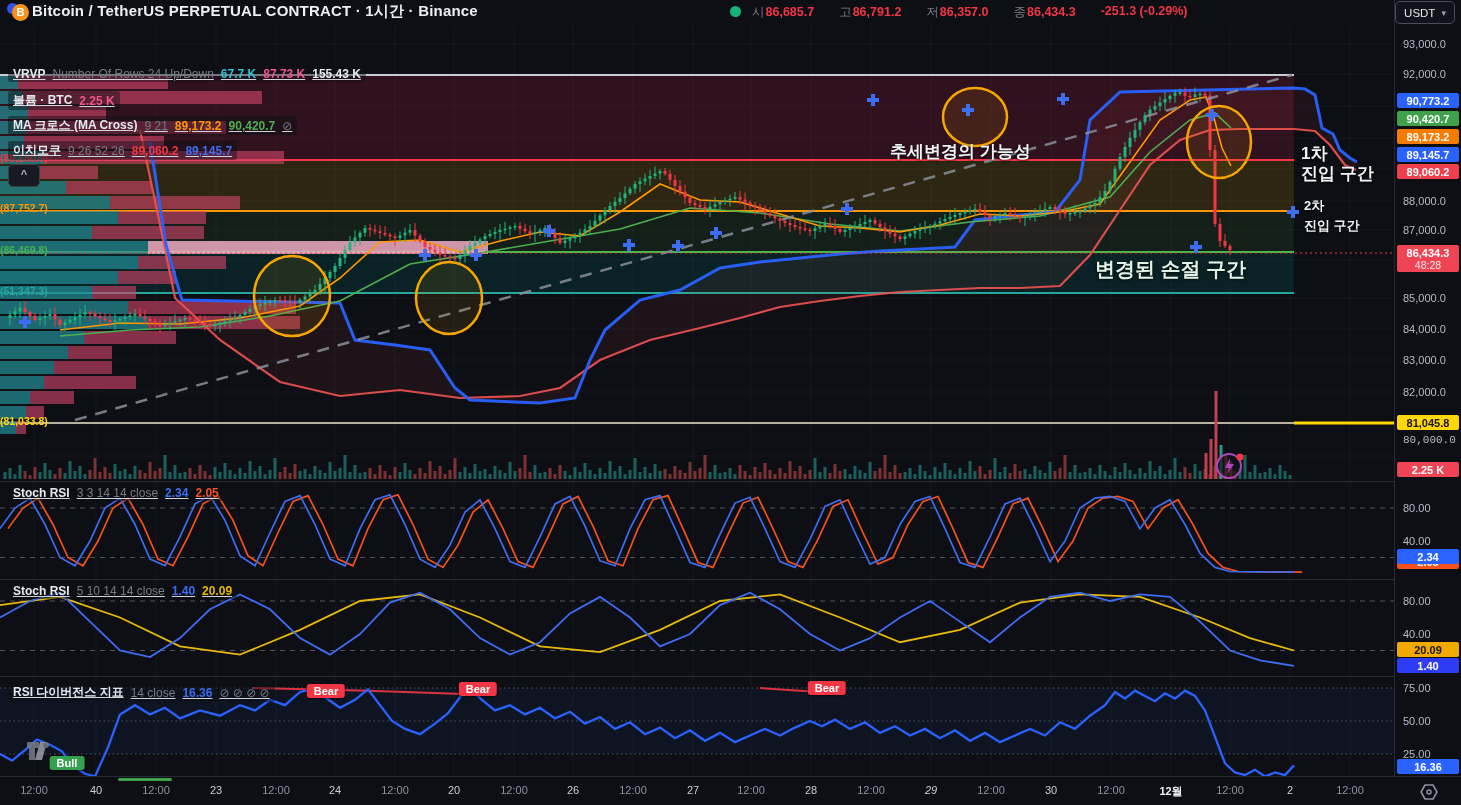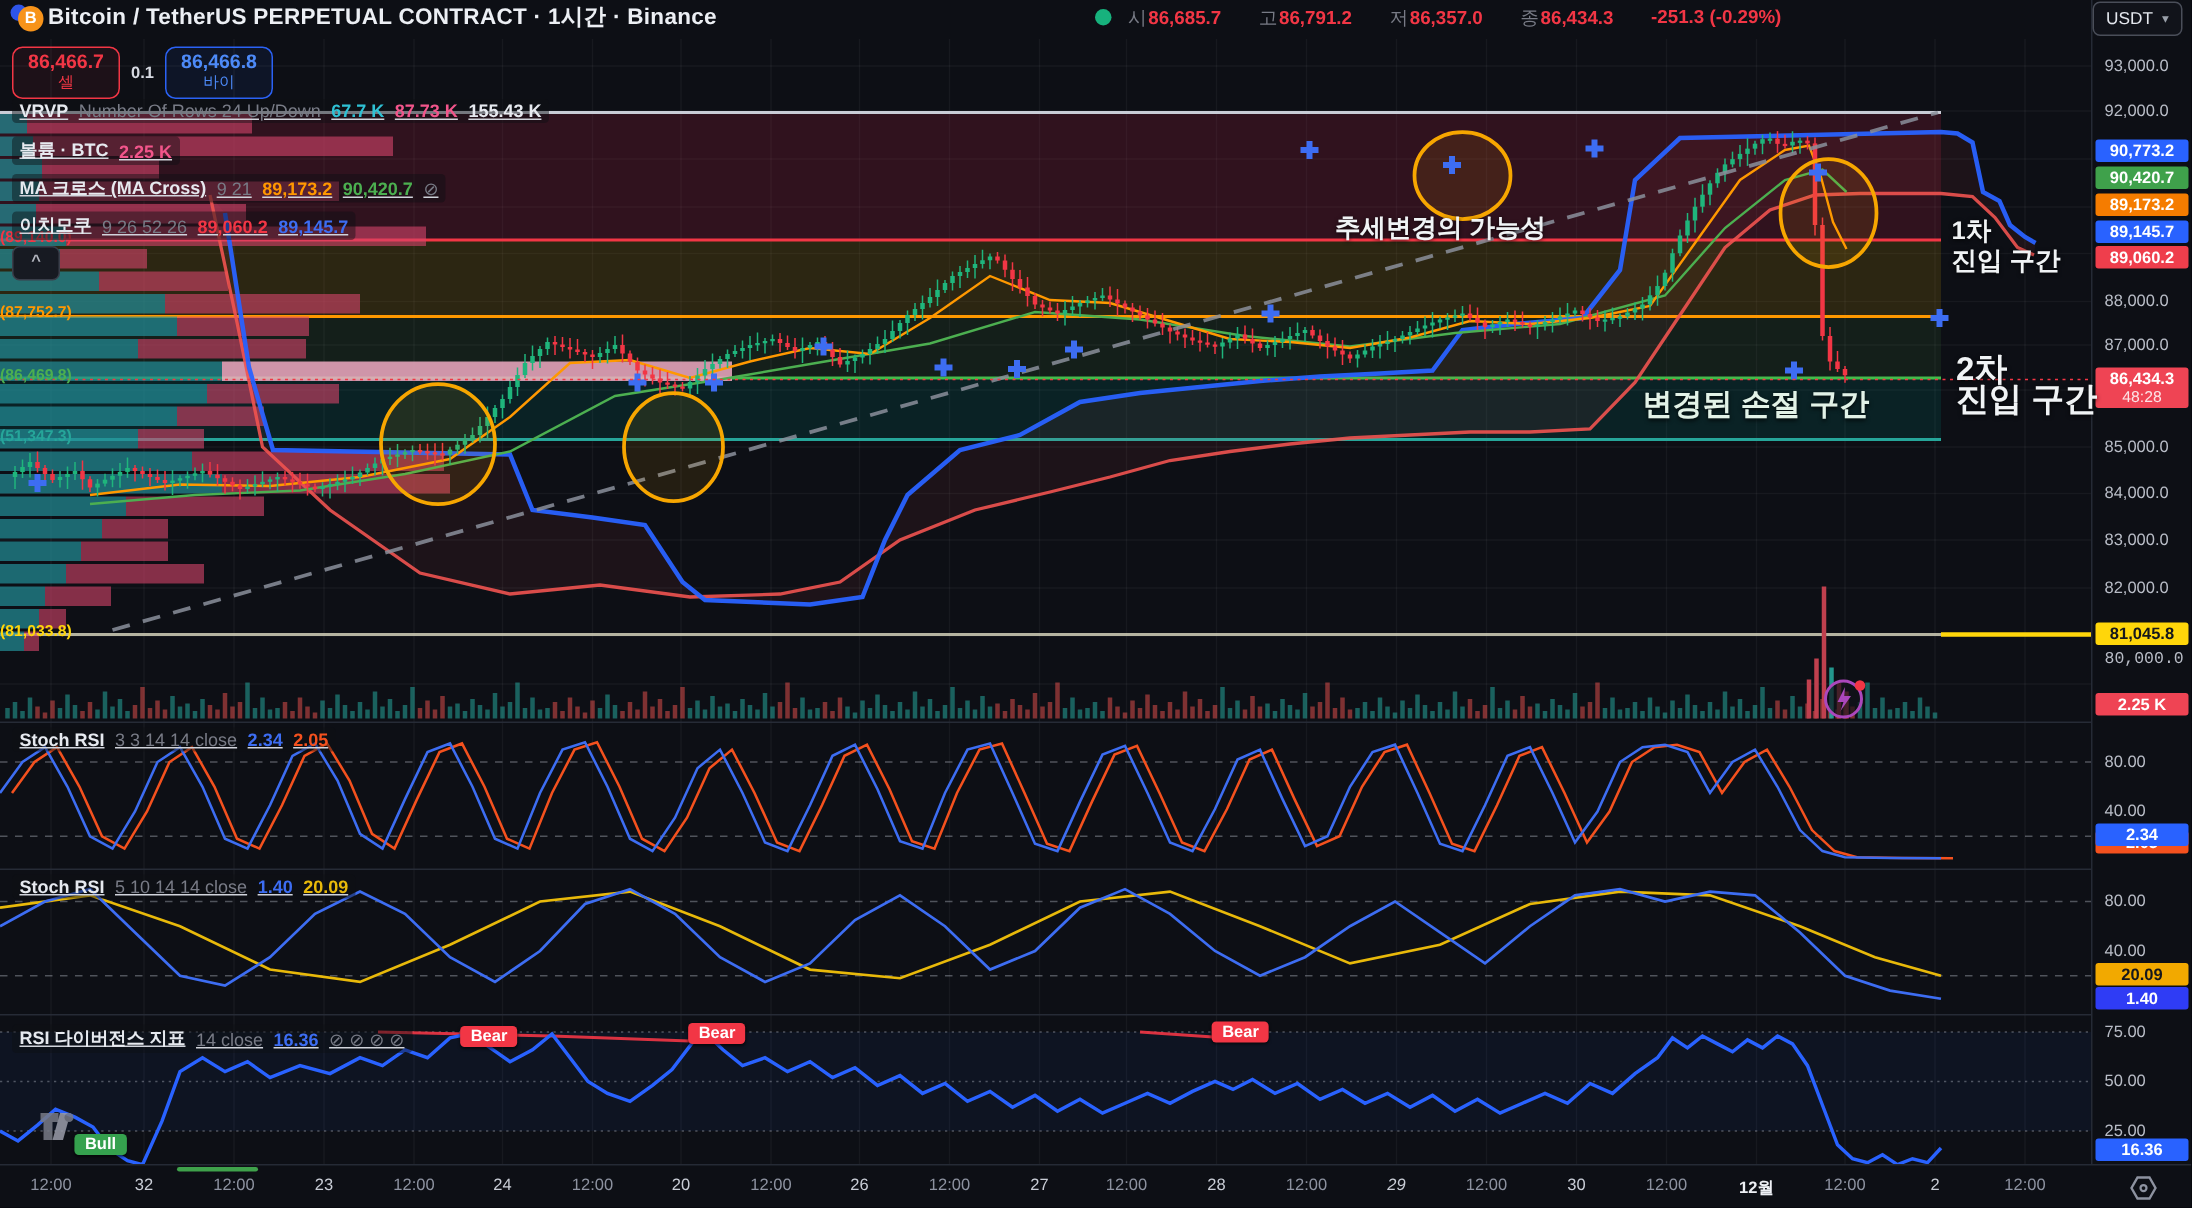--- a/index.html
+++ b/index.html
@@ -41,21 +41,21 @@
   .seg-red{color:#f23645;font-weight:bold;}
   .seg-blue{color:#3d6df2;font-weight:bold;}
   .seg-orange2{color:#f4511e;font-weight:bold;}
   .seg-gold{color:#e8b90a;font-weight:bold;}
   .collapse-btn{position:absolute;left:8px;top:164px;width:30px;height:21px;z-index:7;border:1px solid #3a3e4a;
         border-radius:5px;background:#171a22;color:#b2b5be;font-size:11px;font-weight:bold;text-align:center;line-height:19px;}
   
   .ann{position:absolute;z-index:6;color:#f0f3f5;font-weight:bold;text-shadow:0 1px 3px rgba(0,0,0,.8);}
   .ann-trend{left:890px;top:140px;font-size:17px;}
   .ann-e1{left:1301px;top:144px;font-size:17px;line-height:20px;}
-  .ann-e2{left:1304px;top:196px;font-size:22px;line-height:20px;margin-top:40px;}
+  .ann-e2{left:1304px;top:196px;font-size:13px;line-height:20px;}
   .ann-stop{left:1095px;top:256px;font-size:20px;color:#e2f2e7;}
   .lpl{position:absolute;left:0;z-index:2;font-size:10.5px;font-weight:bold;white-space:nowrap;}
   
   .price-axis{position:absolute;left:1394px;top:0;width:67px;height:776px;background:#0d0f15;border-left:1px solid #252a35;z-index:5;}
   .tick{position:absolute;left:8px;width:56px;font-size:11px;color:#b8bcc6;}
   .pbadge{position:absolute;left:2px;width:62px;border-radius:2px;text-align:center;font-size:11px;font-weight:bold;
           color:#fff;padding:1.5px 0;z-index:6;}
   .pbadge .sub{font-weight:normal;font-size:10.5px;opacity:.85;}
   .time-axis{position:absolute;left:0;top:776px;width:1461px;height:29px;background:#0d0f15;border-top:1px solid #252a35;z-index:5;}
   .t-lab{position:absolute;top:7px;font-size:11px;color:#8d92a0;transform:translateX(-50%);}
@@ -1001,31 +1001,20 @@
     <span><span class="lab">저</span><span class="val">86,357.0</span></span>
     <span><span class="lab">종</span><span class="val">86,434.3</span></span>
     <span class="val">-251.3 (-0.29%)</span>
   </span>
   <span class="cur-btn">
     <span>USDT</span>
     <span class="car">▾</span>
   </span>
 </div>
 
-<div class="orders">
-  <div class="ord sell">
-    <div class="p">86,466.7</div>
-    <div class="l">셀</div>
-  </div>
-  <div class="spread">0.1</div>
-  <div class="ord buy">
-    <div class="p">86,466.8</div>
-    <div class="l">바이</div>
-  </div>
-</div>
 
 <div class="collapse-btn">^</div>
 
 <div class="ann ann-trend">추세변경의 가능성</div>
 <div class="ann ann-e1">
   <div>1차</div>
       <div>진입 구간</div>
 </div>
 <div class="ann ann-e2">
   <div>2차</div>
@@ -1059,21 +1048,21 @@
       <div class="pbadge" style="background: rgb(255, 214, 10); color: rgb(21, 23, 28); top: 415px;">81,045.8</div>
       <div class="pbadge" style="background: rgb(239, 68, 84); color: rgb(255, 255, 255); top: 462px;">2.25 K</div>
       <div class="pbadge" style="background: rgb(244, 81, 30); color: rgb(255, 255, 255); top: 554px;">2.05</div>
       <div class="pbadge" style="background: rgb(41, 98, 255); color: rgb(255, 255, 255); top: 549px;">2.34</div>
       <div class="pbadge" style="background: rgb(242, 169, 0); color: rgb(21, 23, 28); top: 642px;">20.09</div>
       <div class="pbadge" style="background: rgb(47, 60, 245); color: rgb(255, 255, 255); top: 658px;">1.40</div>
       <div class="pbadge" style="background: rgb(41, 98, 255); color: rgb(255, 255, 255); top: 759px;">16.36</div>
     </div>
 <div class="time-axis" id="taxis">
       <span class="t-lab" style="left: 34px;">12:00</span>
-      <span class="t-lab major" style="left: 96px;">32</span>
+      <span class="t-lab major" style="left: 96px;">40</span>
       <span class="t-lab" style="left: 156px;">12:00</span>
       <span class="t-lab major" style="left: 216px;">23</span>
       <span class="t-lab" style="left: 276px;">12:00</span>
       <span class="t-lab major" style="left: 335px;">24</span>
       <span class="t-lab" style="left: 395px;">12:00</span>
       <span class="t-lab major" style="left: 454px;">20</span>
       <span class="t-lab" style="left: 514px;">12:00</span>
       <span class="t-lab major" style="left: 573px;">26</span>
       <span class="t-lab" style="left: 633px;">12:00</span>
       <span class="t-lab major" style="left: 693px;">27</span>

